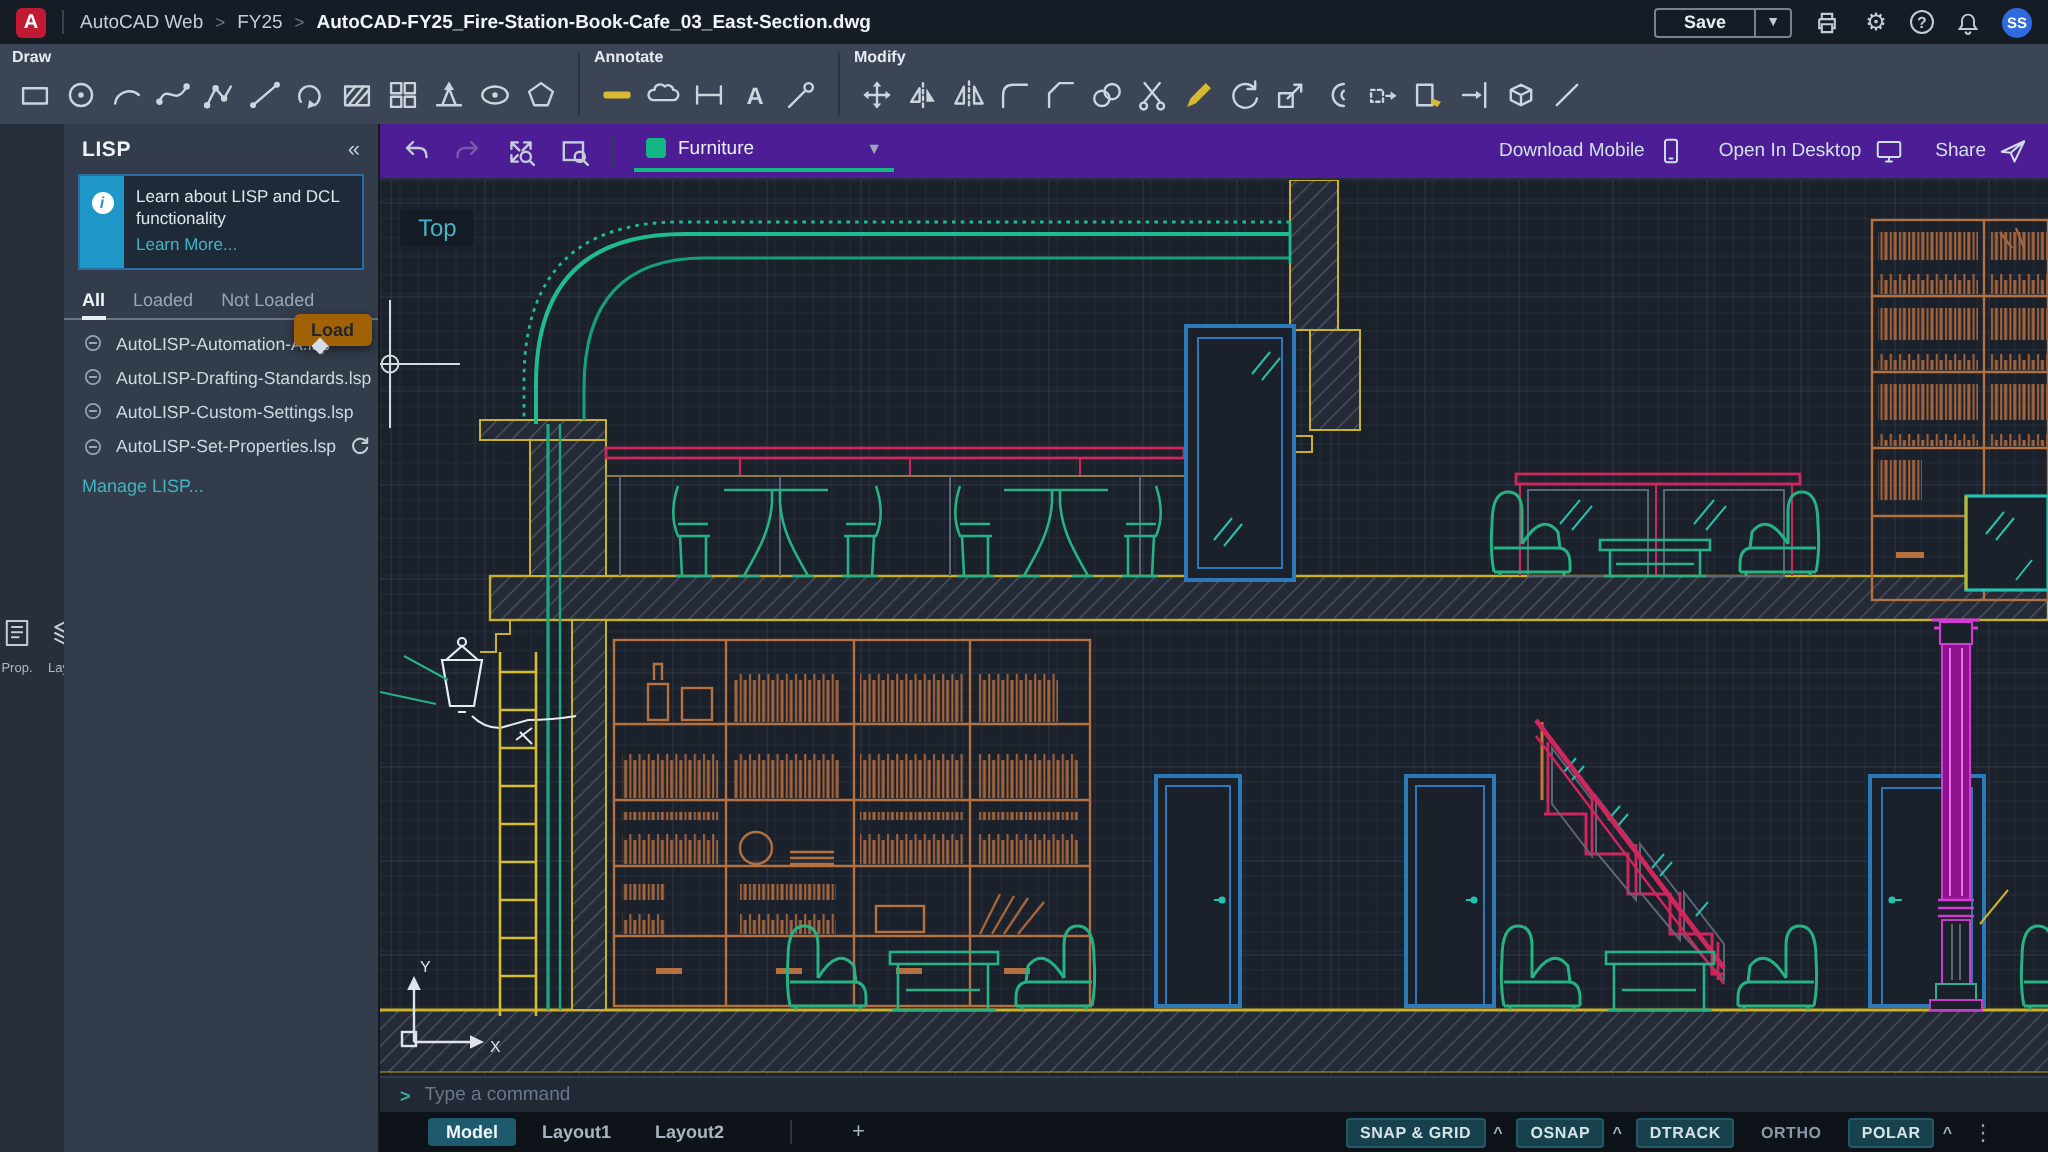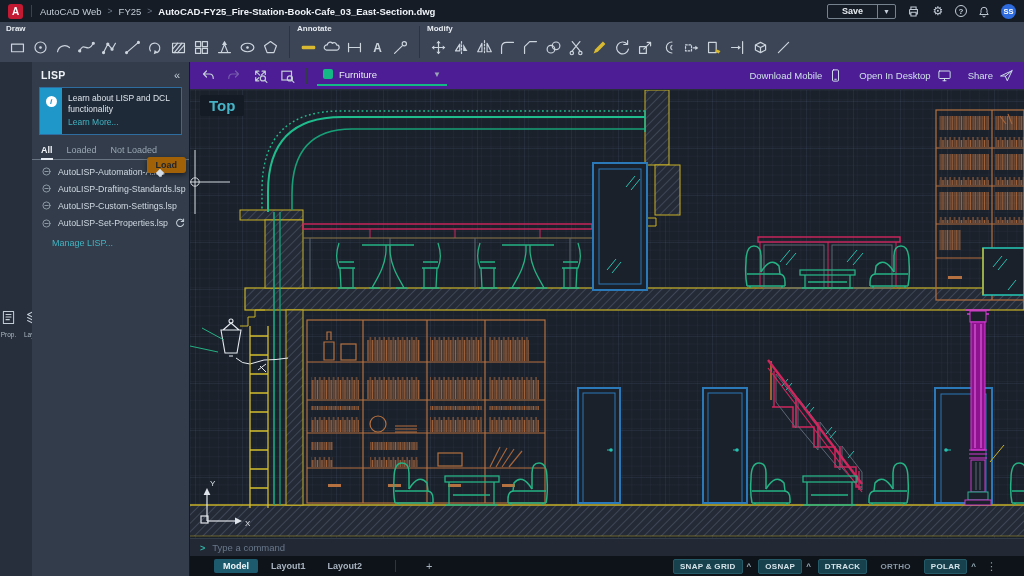--- a/index.html
+++ b/index.html
@@ -69,21 +69,21 @@
   .p-tabs { display:flex; padding:0 9px; gap:14px; border-bottom:1px solid #6a7583;
             margin-bottom:3px; }
   .p-tab { padding:3px 0 4px; font-size:9px; color:#9aa6b3; cursor:pointer; position:relative; }
   .p-tab.active { color:#f2f5f8; font-weight:bold; }
   .p-tab.active::after { content:""; position:absolute; left:0; right:0; bottom:-1px;
                          height:2px; background:#e8eef4; }
   .file-row { display:flex; align-items:center; gap:6px; padding:3px 9px; color:#cfd8e2; }
   .file-row svg { flex:0 0 auto; }
   .file-row .fname { font-size:8.8px; white-space:nowrap; }
   .refresh { margin-left:auto; color:#c3cdd8; cursor:pointer; display:flex; }
-  .manage { color:#41b3c2; font-size:9px; padding:6px 20px; cursor:pointer; }
+  .manage { color:#41b3c2; font-size:9px; padding:6px 9px; cursor:pointer; }
   .loadtip { position:absolute; top:95px; right:3px; background:#a16207; color:#20262e;
              font-size:9px; font-weight:bold; padding:3px 9px; border-radius:3px;
              box-shadow:0 2px 5px rgba(0,0,0,.5); cursor:pointer; }
   .loadtip::after { content:""; position:absolute; left:10px; bottom:-3px; width:6px; height:6px;
                     background:#d4dce5; transform:rotate(45deg); }
 
   
   .work { flex:1; display:flex; flex-direction:column; min-width:0; }
   .cbar { height:28px; background:#4c1d95; border-bottom:1px solid #272f3b;
           display:flex; align-items:center; padding:0 10px; gap:10px; flex:0 0 28px; }
@@ -101,22 +101,22 @@
   
   .canvas { flex:1; position:relative; background-color:#1b212b; overflow:hidden;
     background-image:
       linear-gradient(90deg, rgba(120,150,190,.05) 1px, transparent 1px),
       linear-gradient(rgba(120,150,190,.05) 1px, transparent 1px),
       linear-gradient(90deg, rgba(110,140,185,.11) 1px, transparent 1px),
       linear-gradient(rgba(110,140,185,.11) 1px, transparent 1px);
     background-size: 9.4px 9.4px, 9.4px 9.4px, 47px 47px, 47px 47px;
     background-position: 0 0, 0 0, 5px 0, 0 11px; }
   .canvas > svg.draw { position:absolute; inset:0; }
-  .vplabel { position:absolute; top:5px; left:10px; background:#151b24; color:#46b4c6;
-             font-size:15px; font-weight:bold; padding:2px 9px; border-radius:2px; cursor:pointer; }
+  .vplabel { position:absolute; top:15px; left:10px; background:#151b24; color:#46b4c6;
+             font-size:12px; font-weight:normal; padding:2px 9px; border-radius:2px; cursor:pointer; }
 
   
   .cmdbar { height:18px; background:#222935; border-top:1px solid #323b48; display:flex;
             align-items:center; gap:7px; padding:0 10px; flex:0 0 18px; }
   .cmd-prompt { color:#2fb3a6; font-size:9px; font-weight:bold; }
   .cmd-ph { color:#68778a; font-size:9.5px; }
 
   
   .bottombar { height:20px; background:#0d1319; display:flex; align-items:center;
                padding:0 24px; gap:22px; flex:0 0 20px; }

